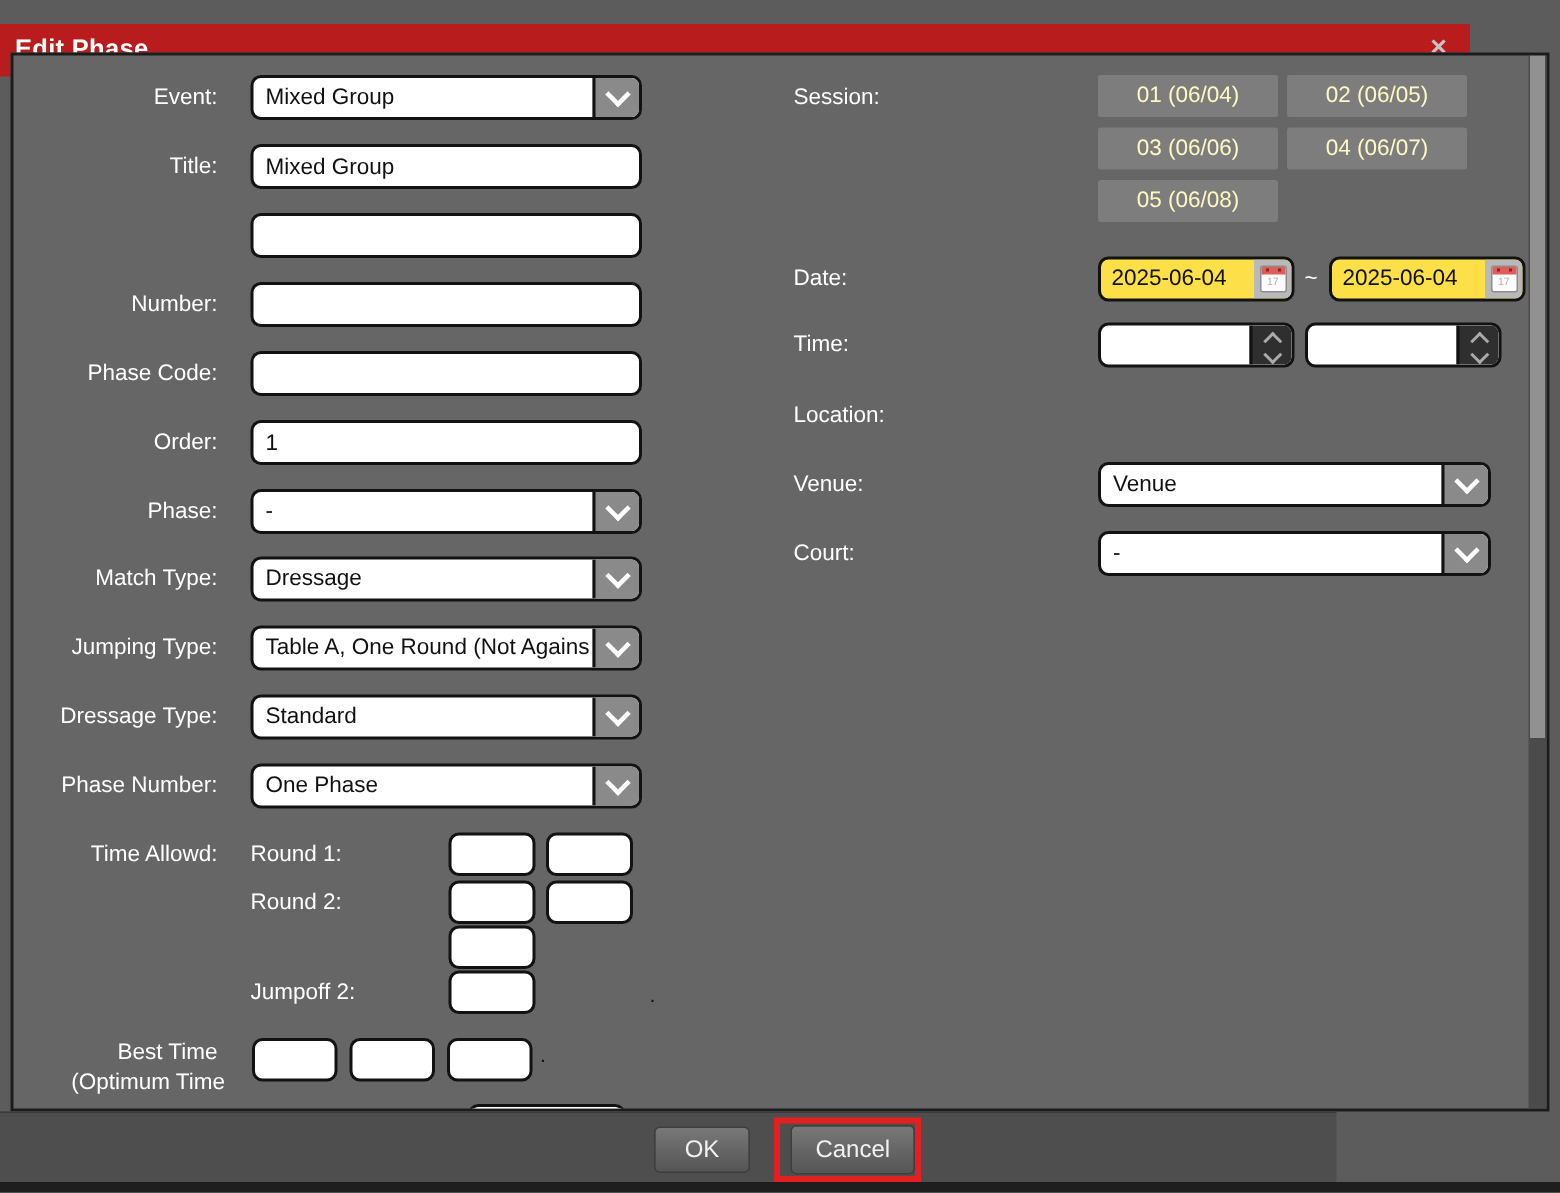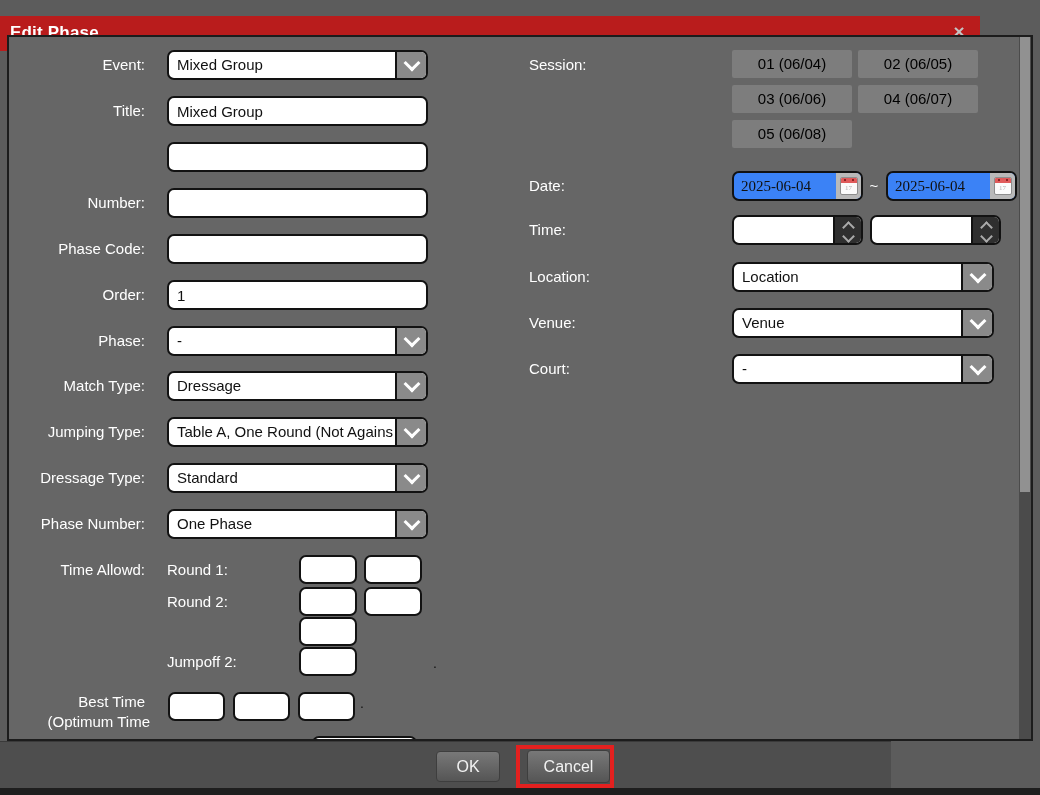--- a/index.html
+++ b/index.html
@@ -42,34 +42,34 @@
   .spin{position:absolute;box-sizing:border-box;height:30px;width:131px;background:#fff;
     border:2px solid #121212;border-radius:7px;overflow:hidden;}
   .spin .seg{position:absolute;right:0;top:0;bottom:0;width:26px;background:#2f2f2f;
     border-left:2px solid #121212;display:flex;flex-direction:column;
     align-items:center;justify-content:center;gap:3px;cursor:pointer;}
   .chev-up-g{width:7px;height:7px;border-left:2px solid #aaa;border-top:2px solid #aaa;
     transform:rotate(45deg);margin-top:3px;}
   .chev-dn-g{width:7px;height:7px;border-right:2px solid #aaa;border-bottom:2px solid #aaa;
     transform:rotate(45deg);margin-top:-3px;}
   
-  .datebox{position:absolute;box-sizing:border-box;height:30px;width:131px;background:#3b82f6;
-    border:2px solid #121212;border-radius:7px;overflow:hidden;font-family:Liberation Serif, serif;}
+  .datebox{position:absolute;box-sizing:border-box;height:30px;width:131px;background:#fde047;
+    border:2px solid #121212;border-radius:7px;overflow:hidden;}
   .datebox .dtxt{position:absolute;left:7px;top:0;height:26px;line-height:26px;font-size:15px;color:#111;}
   .cal-btn{position:absolute;right:0;top:0;bottom:0;width:25px;background:#b9b9b9;
     display:flex;align-items:center;justify-content:center;cursor:pointer;}
   .cal-icon{width:16px;height:16px;background:#fbfbfb;border:1px solid #8d8d8d;border-radius:2px;position:relative;}
   .cal-icon .cal-top{position:absolute;left:0;top:0;right:0;height:5px;background:#e05b5b;border-radius:1px 1px 0 0;}
   .cal-icon .cal-top:before{content:"";position:absolute;left:3px;top:1px;width:2px;height:2px;background:#8c2323;}
   .cal-icon .cal-top:after{content:"";position:absolute;right:3px;top:1px;width:2px;height:2px;background:#8c2323;}
   .cal-icon .cal-num{position:absolute;left:0;right:0;top:6px;text-align:center;font-size:7px;color:#b0b0b0;line-height:9px;}
   .tilde{position:absolute;color:#fff;font-size:15px;width:18px;text-align:center;height:30px;line-height:30px;}
   
   .session-btn{position:absolute;box-sizing:border-box;width:120px;height:28px;background:#7d7d7d;
-    color:#000000;font-size:15px;text-align:center;line-height:28px;border-radius:2px;cursor:pointer;}
+    color:#fef9c3;font-size:15px;text-align:center;line-height:28px;border-radius:2px;cursor:pointer;}
   
   .dot{position:absolute;color:#111;font-size:14px;height:29px;line-height:29px;}
   
   .scrollbar{position:absolute;right:0;top:0;bottom:0;width:12px;background:#4b4b4b;}
   .scroll-thumb{position:absolute;left:1px;top:0;width:10px;height:455px;background:#919191;cursor:pointer;}
   
   .footer{position:absolute;left:0;top:741px;width:891px;height:47px;background:#4e4e4e;border-top:1px solid #3a3a3a;}
   .bottom-strip{position:absolute;left:0;top:788px;width:1040px;height:7px;background:#1e1e1e;}
   .btn{position:absolute;box-sizing:border-box;border:1px solid #3e3e3e;border-radius:4px;
     background:linear-gradient(#787878,#555555);color:#f2f2f2;font-size:16px;
@@ -205,26 +205,20 @@
         <span class="chev-dn-g"></span>
       </span>
   </div>
   <div class="spin" style="left:861px;top:178px">
     <span class="seg">
         <span class="chev-up-g"></span>
         <span class="chev-dn-g"></span>
       </span>
   </div>
 
-  <div class="selbox" style="left:723px;top:225px;width:262px">
-    <span class="txt">Location</span>
-    <span class="arrow">
-        <span class="chev-w"></span>
-      </span>
-  </div>
   <div class="selbox" style="left:723px;top:271px;width:262px">
     <span class="txt">Venue</span>
     <span class="arrow">
         <span class="chev-w"></span>
       </span>
   </div>
   <div class="selbox" style="left:723px;top:317px;width:262px">
     <span class="txt">-</span>
     <span class="arrow">
         <span class="chev-w"></span>

